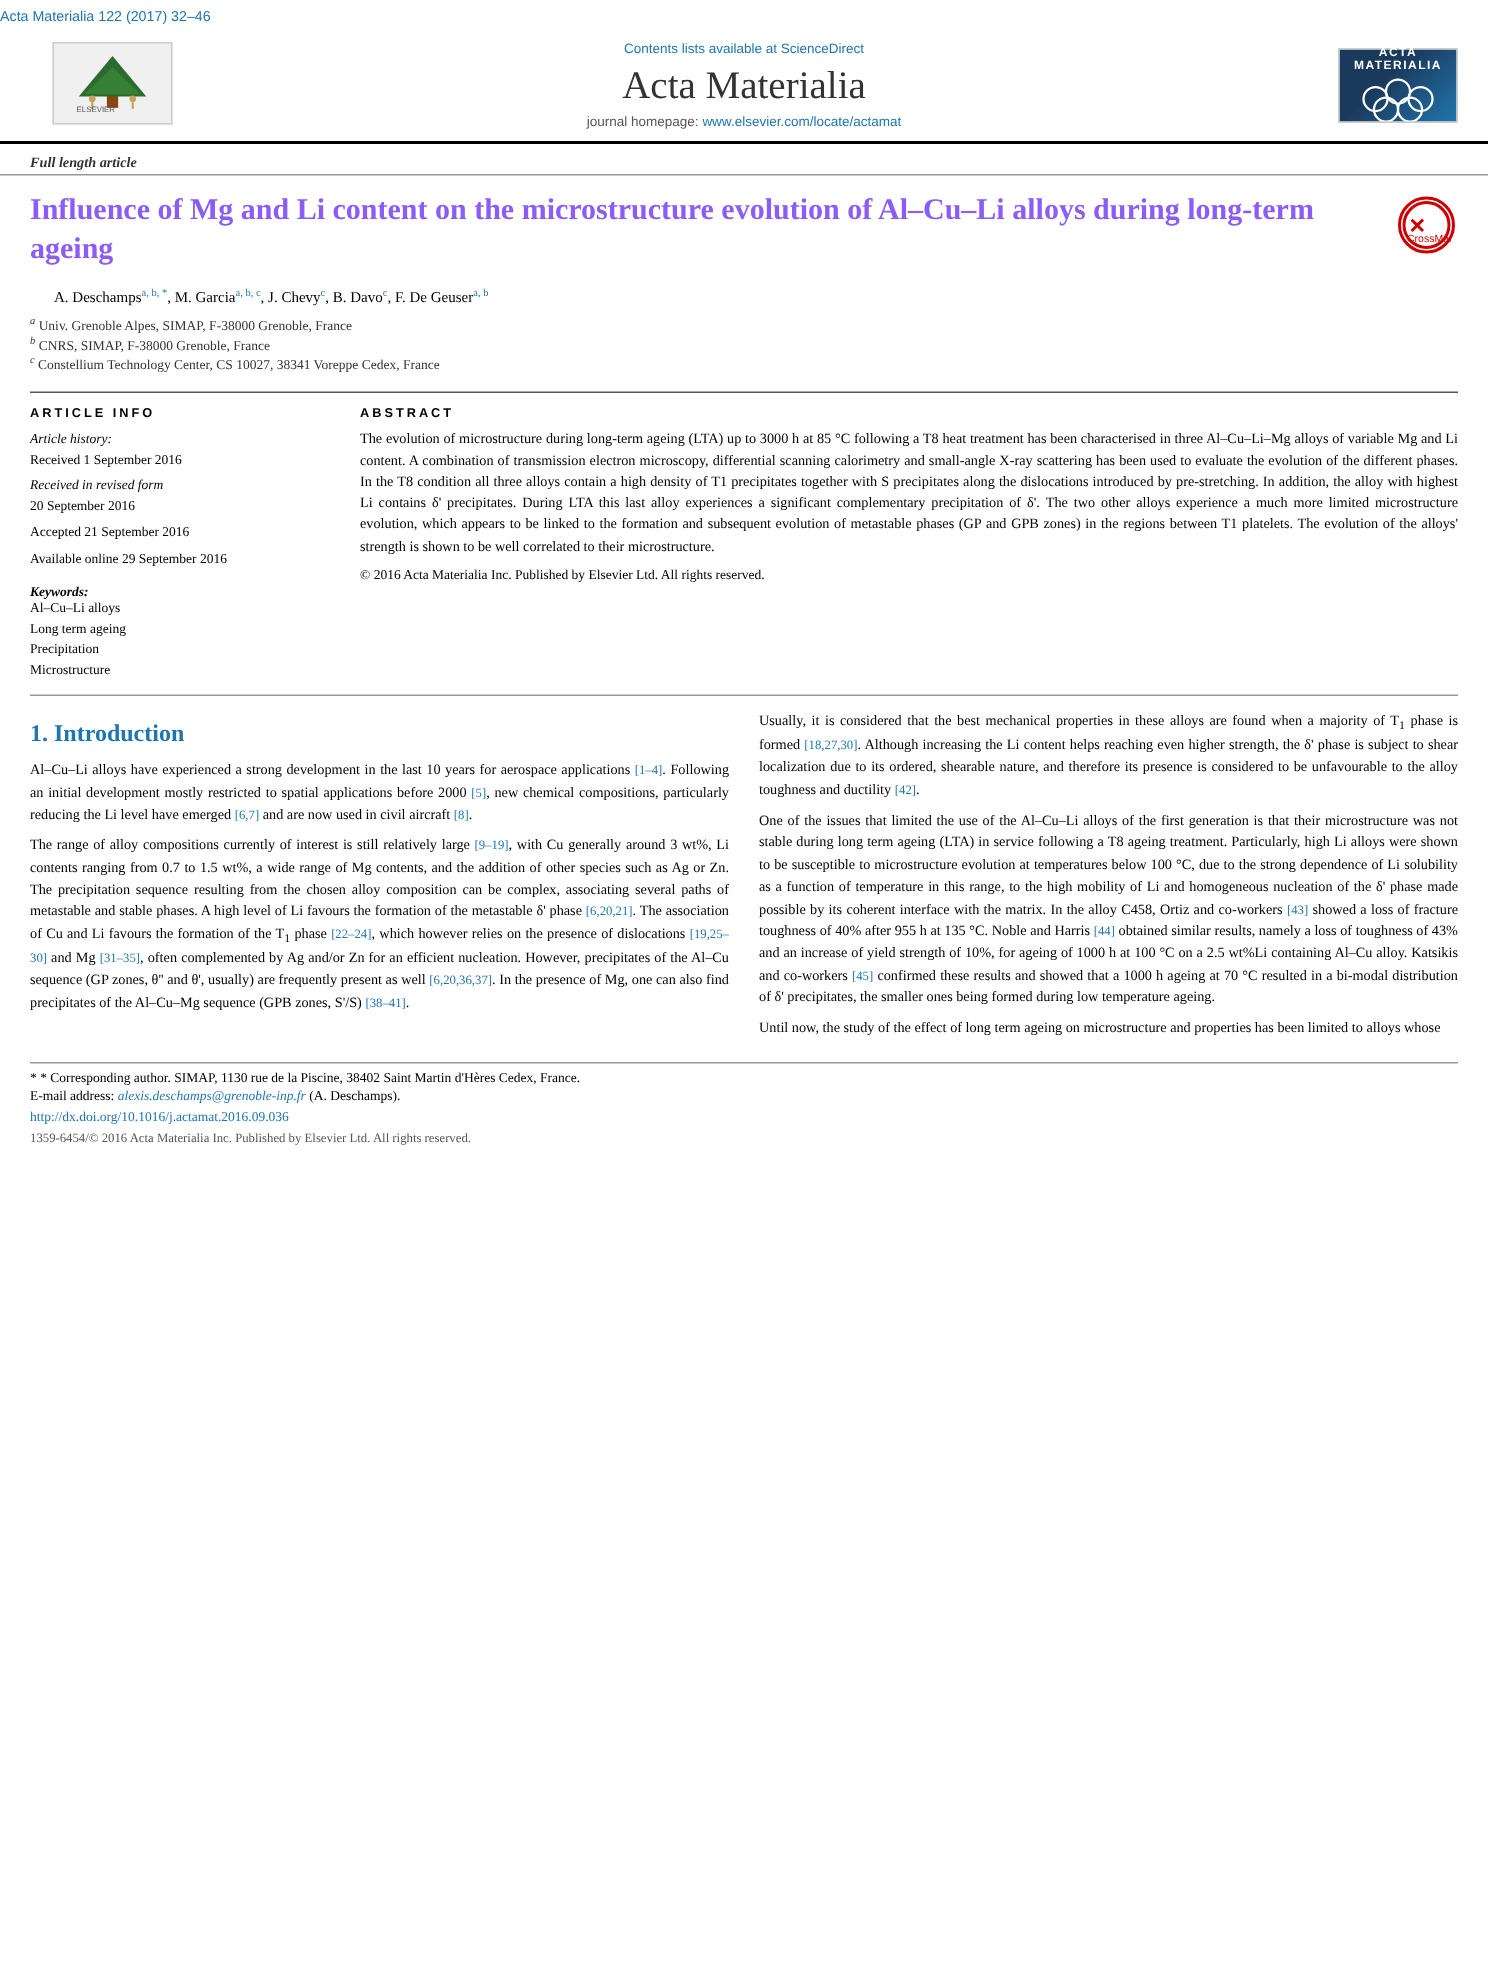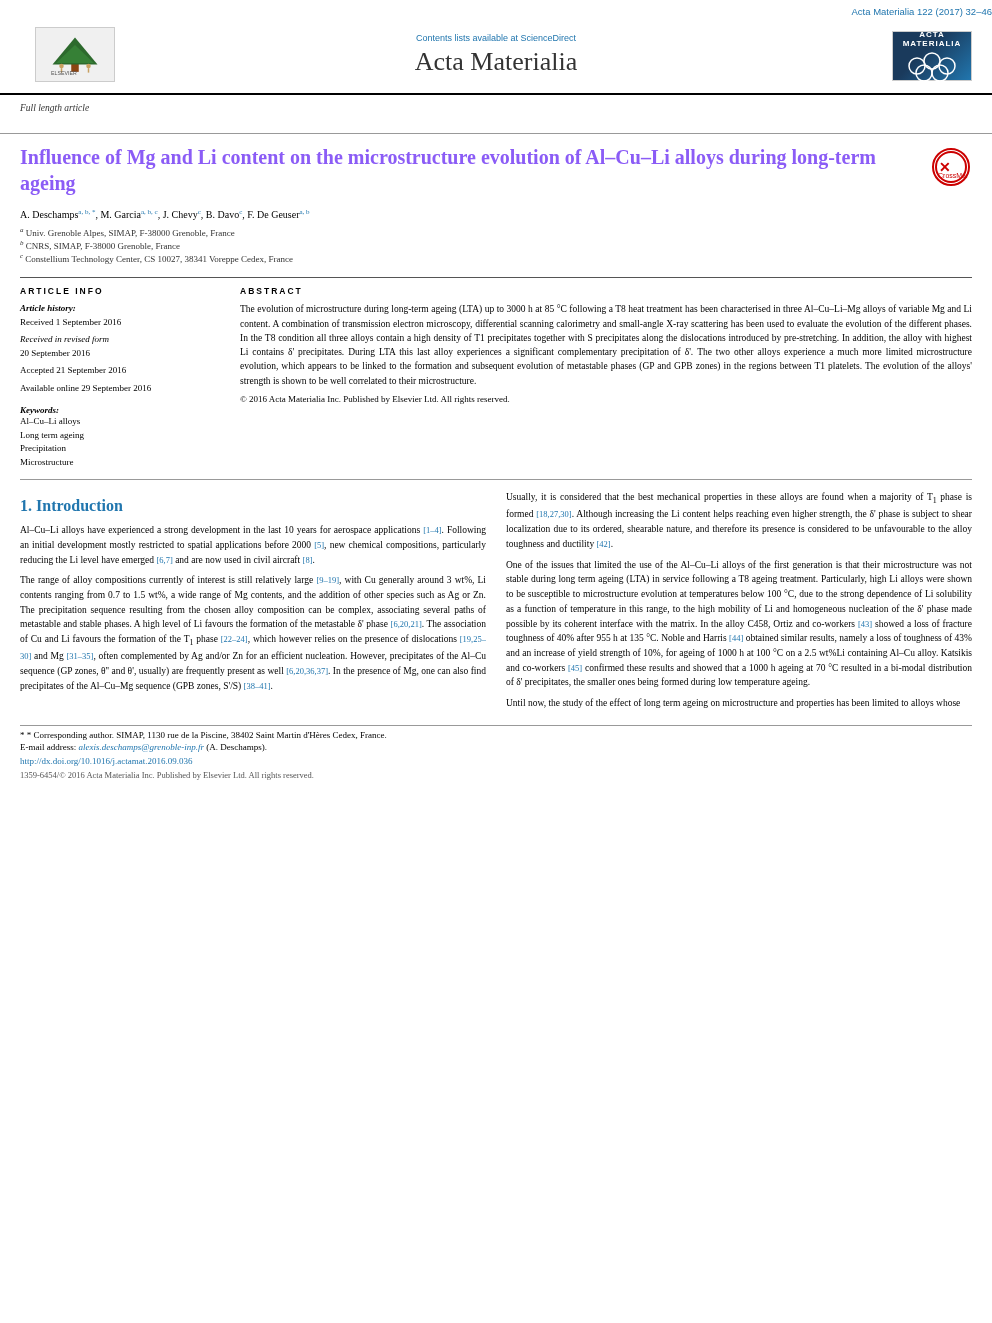--- a/index.html
+++ b/index.html
@@ -5,21 +5,21 @@
     * { margin: 0; padding: 0; box-sizing: border-box; }
     body {
       font-family: "Times New Roman", Times, serif;
       background: #fff;
       color: #000;
       font-size: 10px;
       width: 992px;
       min-height: 1323px;
     }
     .top-bar {
-      text-align: right;
+      text-align: left;
       color: #2176ae;
       font-size: 9.5px;
       padding: 6px 0 2px 0;
       font-family: Arial, sans-serif;
     }
     .journal-header {
       display: flex;
       align-items: center;
       padding: 8px 20px;
       border-bottom: 2px solid #000;
@@ -86,22 +86,23 @@
       font-size: 7px;
       font-family: Arial, sans-serif;
       text-align: center;
       padding: 16px;
     }
 
     .article-type {
       font-size: 9.5px;
       font-style: italic;
       color: #333;
-      padding: 8px 20px 20px 20px;
+      padding: 8px 20px 2px 20px;
       border-bottom: 1px solid #999;
+      font-weight: bold;
     }
 
     .article-title-section {
       padding: 10px 20px 8px 20px;
       display: flex;
       justify-content: space-between;
       align-items: flex-start;
     }
     .article-title {
       font-size: 20px;
@@ -126,20 +127,21 @@
       justify-content: center;
       position: relative;
     }
 
     .authors-section {
       padding: 4px 20px 4px 20px;
       font-size: 10px;
     }
     .authors-line {
       color: #000;
+      margin-left: 16px;
     }
     .author-super { font-size: 7px; vertical-align: super; color: #2176ae; }
     .affiliations {
       margin-top: 6px;
       font-size: 9px;
       color: #333;
     }
     .affiliation-line { margin-bottom: 1px; }
     .aff-super { font-size: 7px; vertical-align: super; font-style: italic; }
 
@@ -170,21 +172,21 @@
       font-family: Arial, sans-serif;
       margin-bottom: 6px;
       font-weight: bold;
     }
     .article-info-block {
       font-size: 9px;
       line-height: 1.5;
     }
     .article-info-block .info-label {
       font-style: italic;
-      font-weight: bold;
+      font-weight: normal;
       font-size: 9px;
     }
     .info-date-group {
       margin-bottom: 4px;
     }
     .info-date-label {
       font-style: italic;
       font-size: 9px;
     }
     .keywords-section {
@@ -294,20 +296,24 @@
   </div>
 
   <div class="journal-center">
     <div>
       <span class="sciencedirect-link">
         <span>Contents lists available at</span>
         <span style="color:#2176ae; font-family:Arial; font-size:9px;">ScienceDirect</span>
       </span>
     </div>
     <div class="journal-title-main">Acta Materialia</div>
+    <div class="journal-homepage">
+      <span>journal homepage:</span>
+      <span style="color:#2176ae;">www.elsevier.com/locate/actamat</span>
+    </div>
   </div>
 
   <div class="journal-logo-right">
     <div class="journal-logo-img">
       <div>
         <div style="font-size:8px; font-weight:bold; letter-spacing:1px;">ACTA</div>
         <div style="font-size:8px; font-weight:bold; letter-spacing:1px;">MATERIALIA</div>
         
         <svg width="60" height="30" viewBox="0 0 60 30" style="margin-top:3px;">
           <circle cx="15" cy="15" r="8" fill="none" stroke="#fff" stroke-width="1.5"></circle>

